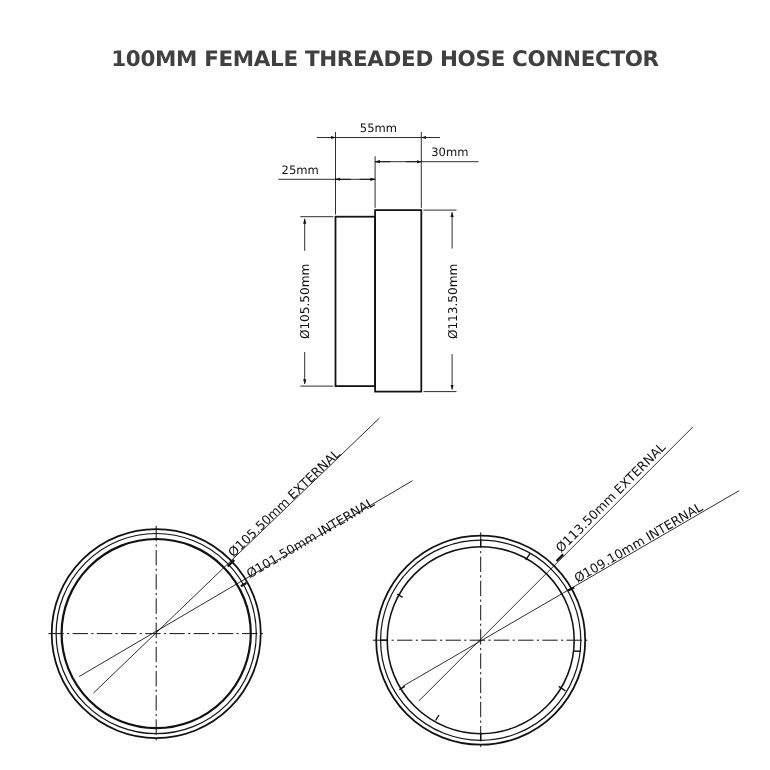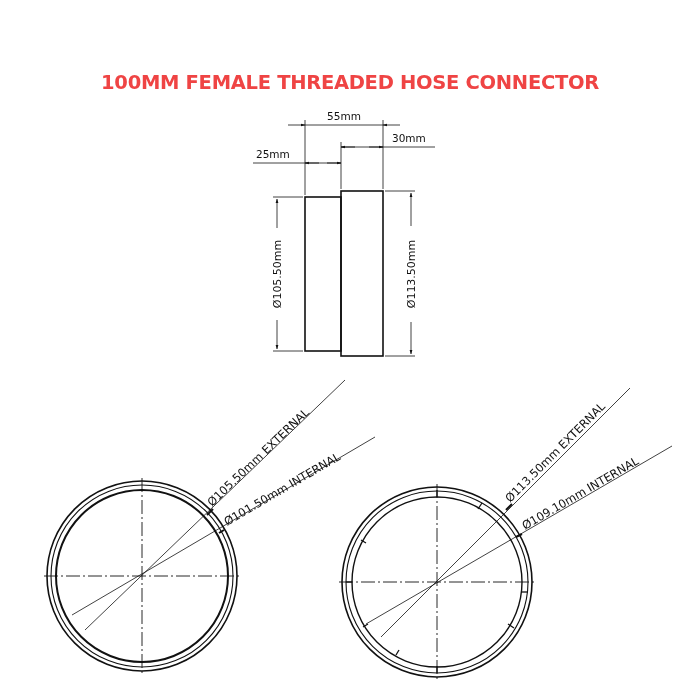--- a/index.html
+++ b/index.html
@@ -1,20 +1,20 @@
 <!DOCTYPE html>
 <html><head>
 <meta charset="utf-8">
 <style>
   html, body { margin: 0; padding: 0; background: #ffffff; }
   body { width: 700px; height: 700px; position: relative; overflow: hidden; font-family: "DejaVu Sans", sans-serif; }
   .title {
-    position: absolute; left: 0; top: 71px; width: 700px; text-align: center;
+    position: absolute; left: 0; top: 42px; width: 700px; text-align: center;
     font-family: "DejaVu Sans", sans-serif; font-weight: bold; font-size: 19.5px;
-    color: #ef4444; letter-spacing: -0.3px;
+    color: #404040; letter-spacing: -0.3px;
   }
   svg { position: absolute; left: 0; top: 0; }
   .dimtxt { font-family: "DejaVu Sans", sans-serif; font-size: 10.5px; fill: #111; }
   .dimtxt-rot { font-family: "DejaVu Sans", sans-serif; font-size: 11px; fill: #111; }
   .calltxt { font-family: "DejaVu Sans", sans-serif; font-size: 11.5px; fill: #111; }
 </style>
 </head>
 <body>
 
 <div class="title">100MM FEMALE THREADED HOSE CONNECTOR</div>

